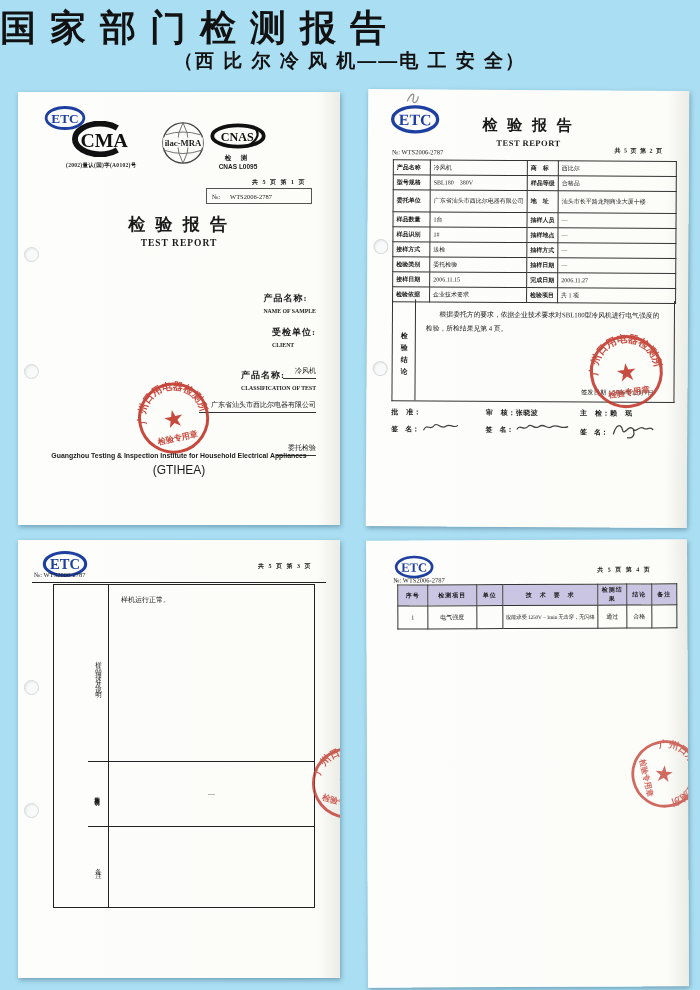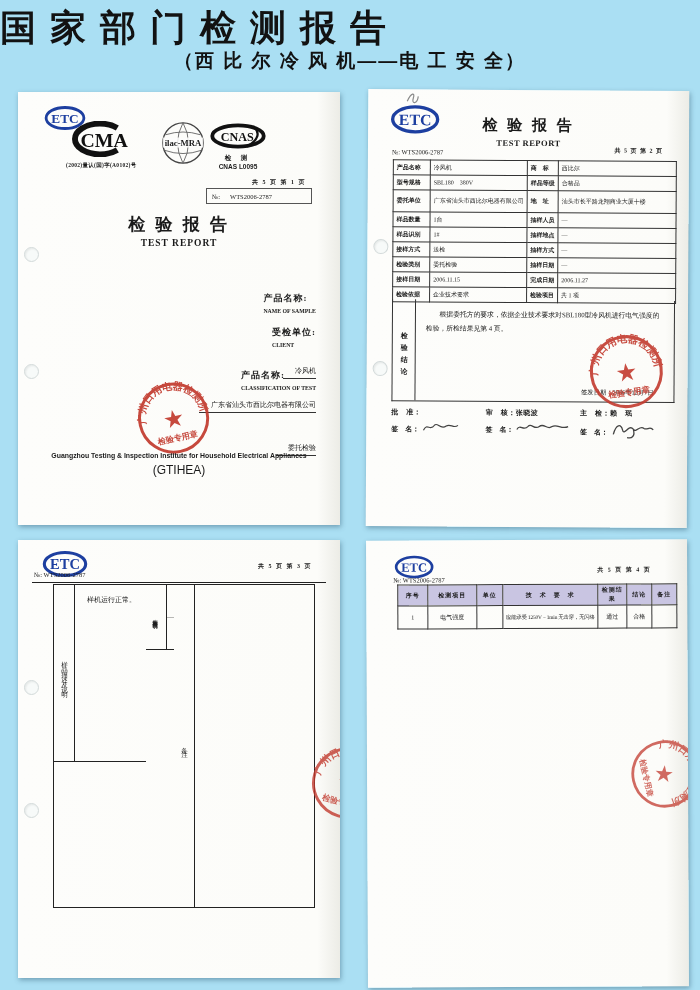--- a/index.html
+++ b/index.html
@@ -71,21 +71,21 @@
   .p2-signs{left:25px;top:318px;width:283px;display:flex;position:absolute;}
   .sign-col{flex:1;font-size:7px;}
   .sign-role{font-weight:bold;letter-spacing:.5px;height:14px;white-space:nowrap;}
   .sign-line{display:flex;align-items:center;font-weight:bold;white-space:nowrap;}
   .sign-line svg{margin:-3px 0 0 2px;}
   
   .p3-pageinfo{right:28px;top:22px;font-size:6px;font-weight:bold;letter-spacing:1.5px;}
   .p3-no{left:16px;top:31px;font-size:6.5px;}
   .p3-rule{left:14px;right:14px;top:42px;border-bottom:1.5px solid #222;position:absolute;}
   .p3-tbl{position:absolute;left:35px;top:44px;width:262px;height:324px;border:1.5px solid #222;
-    display:flex;flex-direction:row;box-sizing:border-box;}
+    display:flex;flex-direction:column;box-sizing:border-box;padding-left:34px;}
   .p3-sec{display:flex;border-bottom:1px solid #222;}
   .p3-sec:last-child{border-bottom:none;}
   .p3-lbl{flex:0 0 20px;border-right:1px solid #222;display:flex;align-items:center;justify-content:center;
     writing-mode:vertical-rl;font-size:6.5px;}
   .p3-content{flex:1;font-size:7px;padding:10px 10px 0 12px;}
   .p3-s1{height:176px;}
   .p3-s1 .p3-lbl{letter-spacing:5px;}
   .p3-s2{height:64px;}
   .p3-s2 .p3-lbl{font-size:5.2px;letter-spacing:.5px;}
   .p3-s2 .p3-content{display:flex;align-items:center;justify-content:center;padding:0;}

